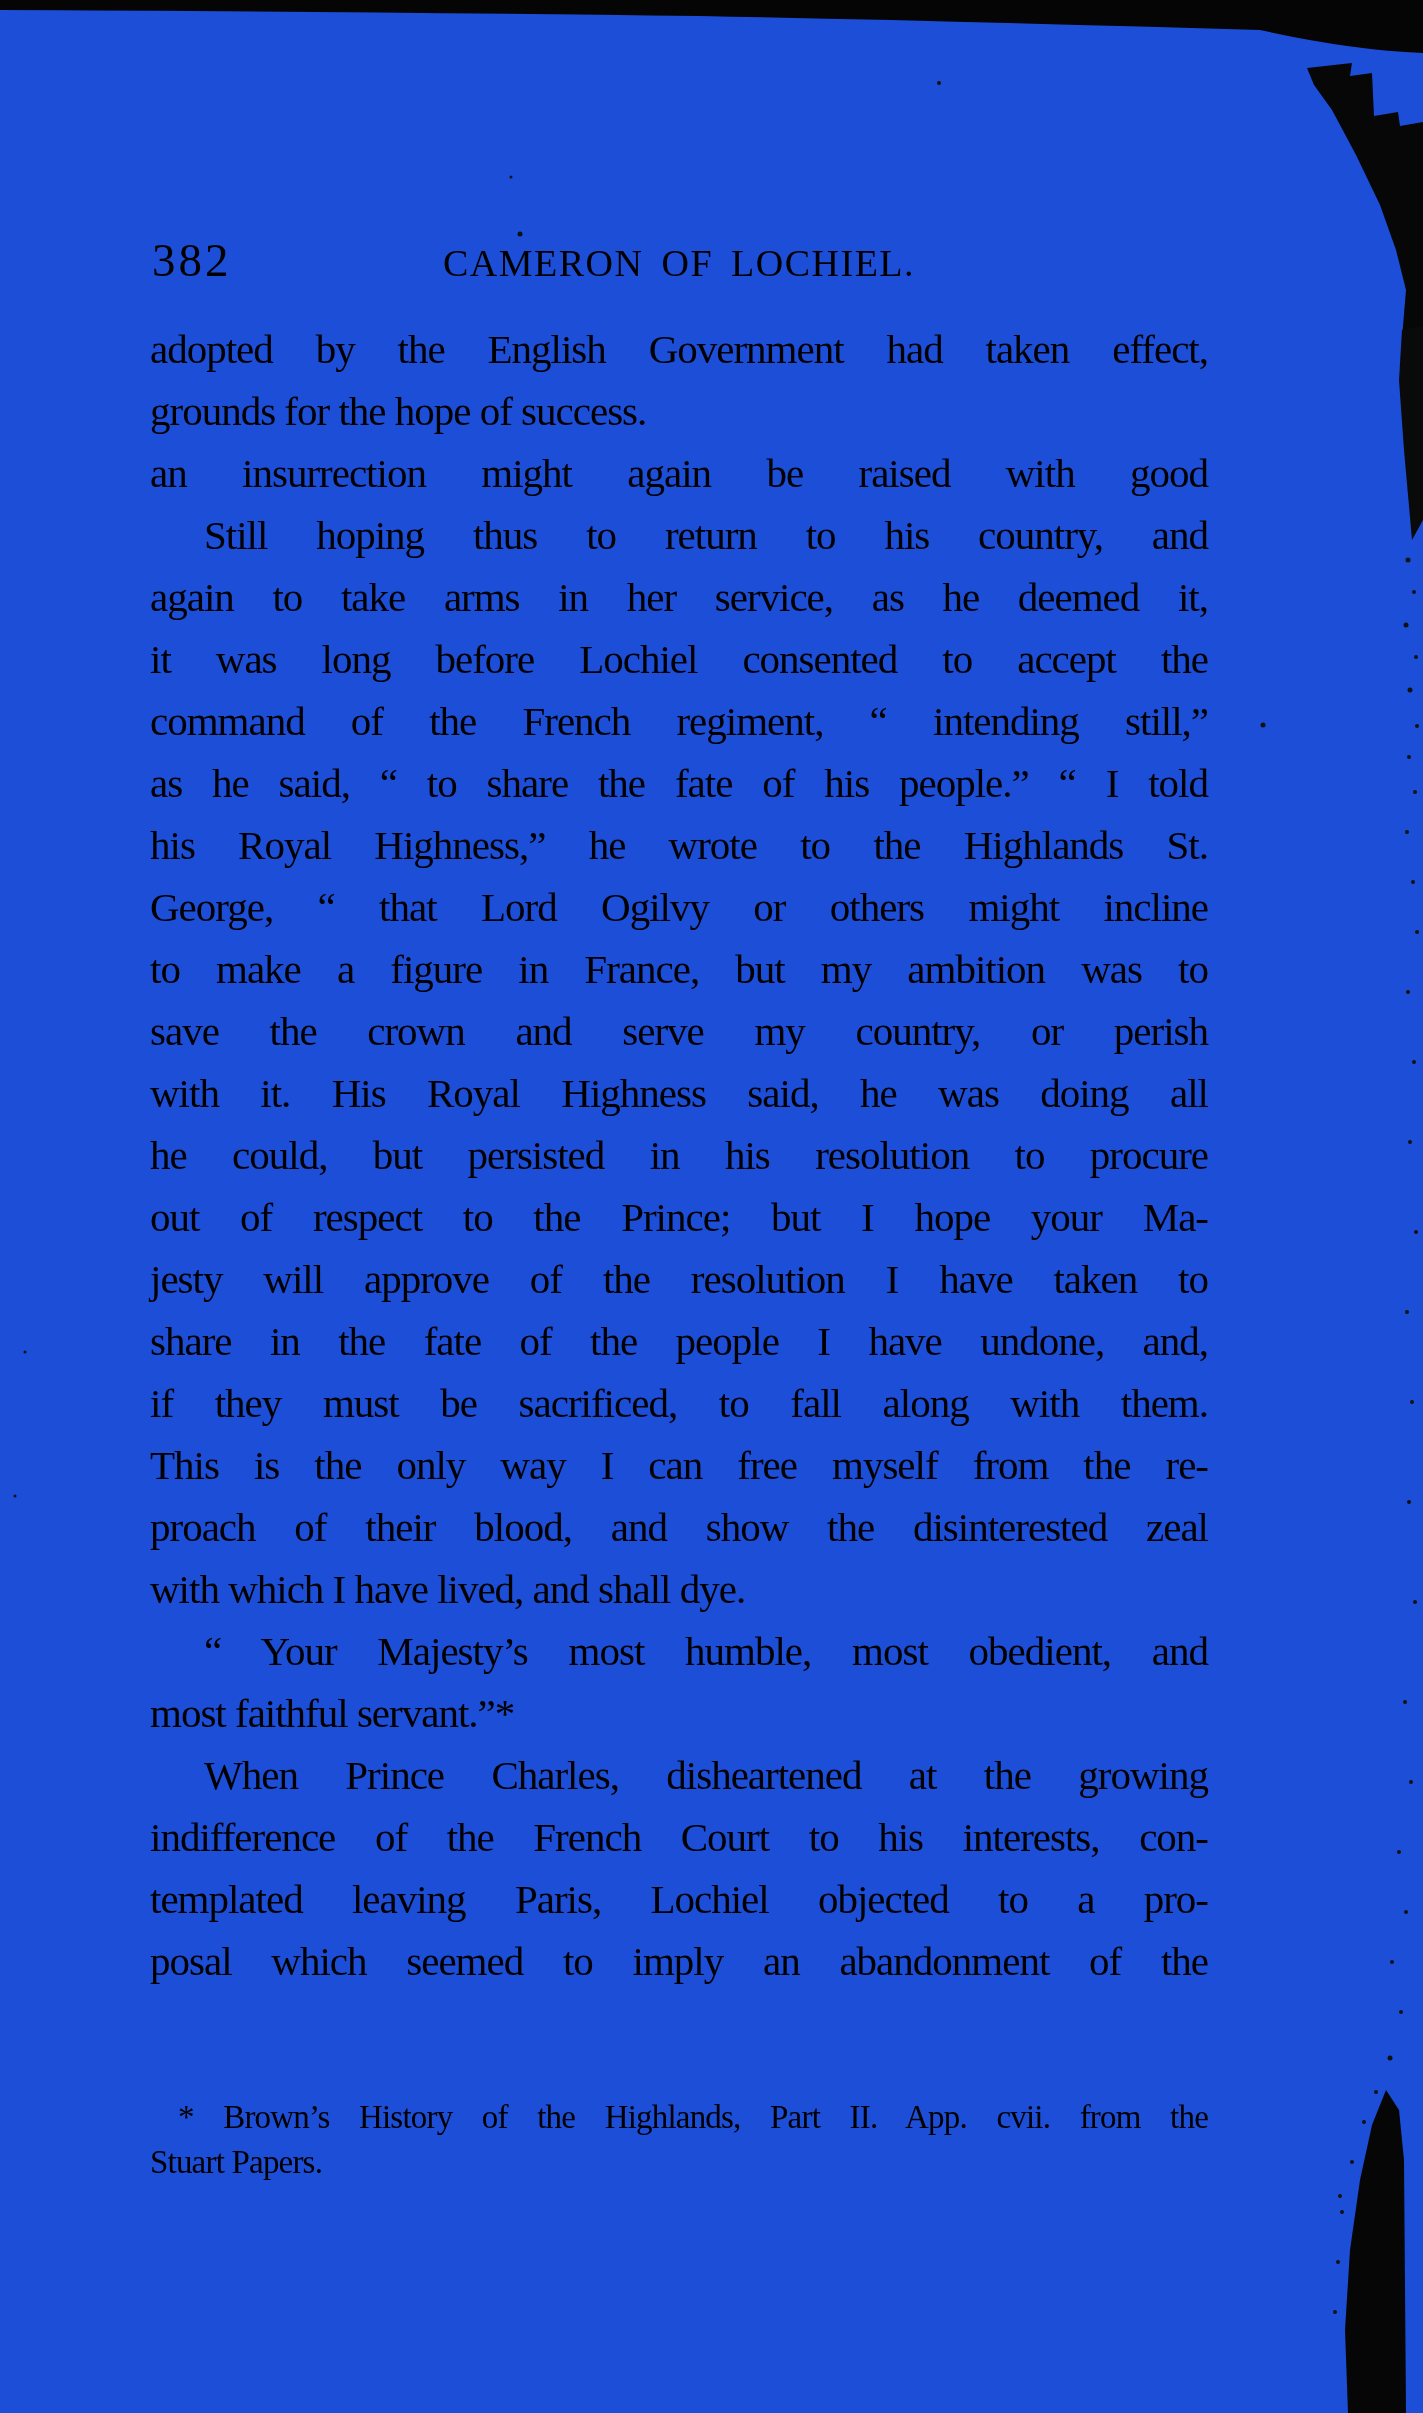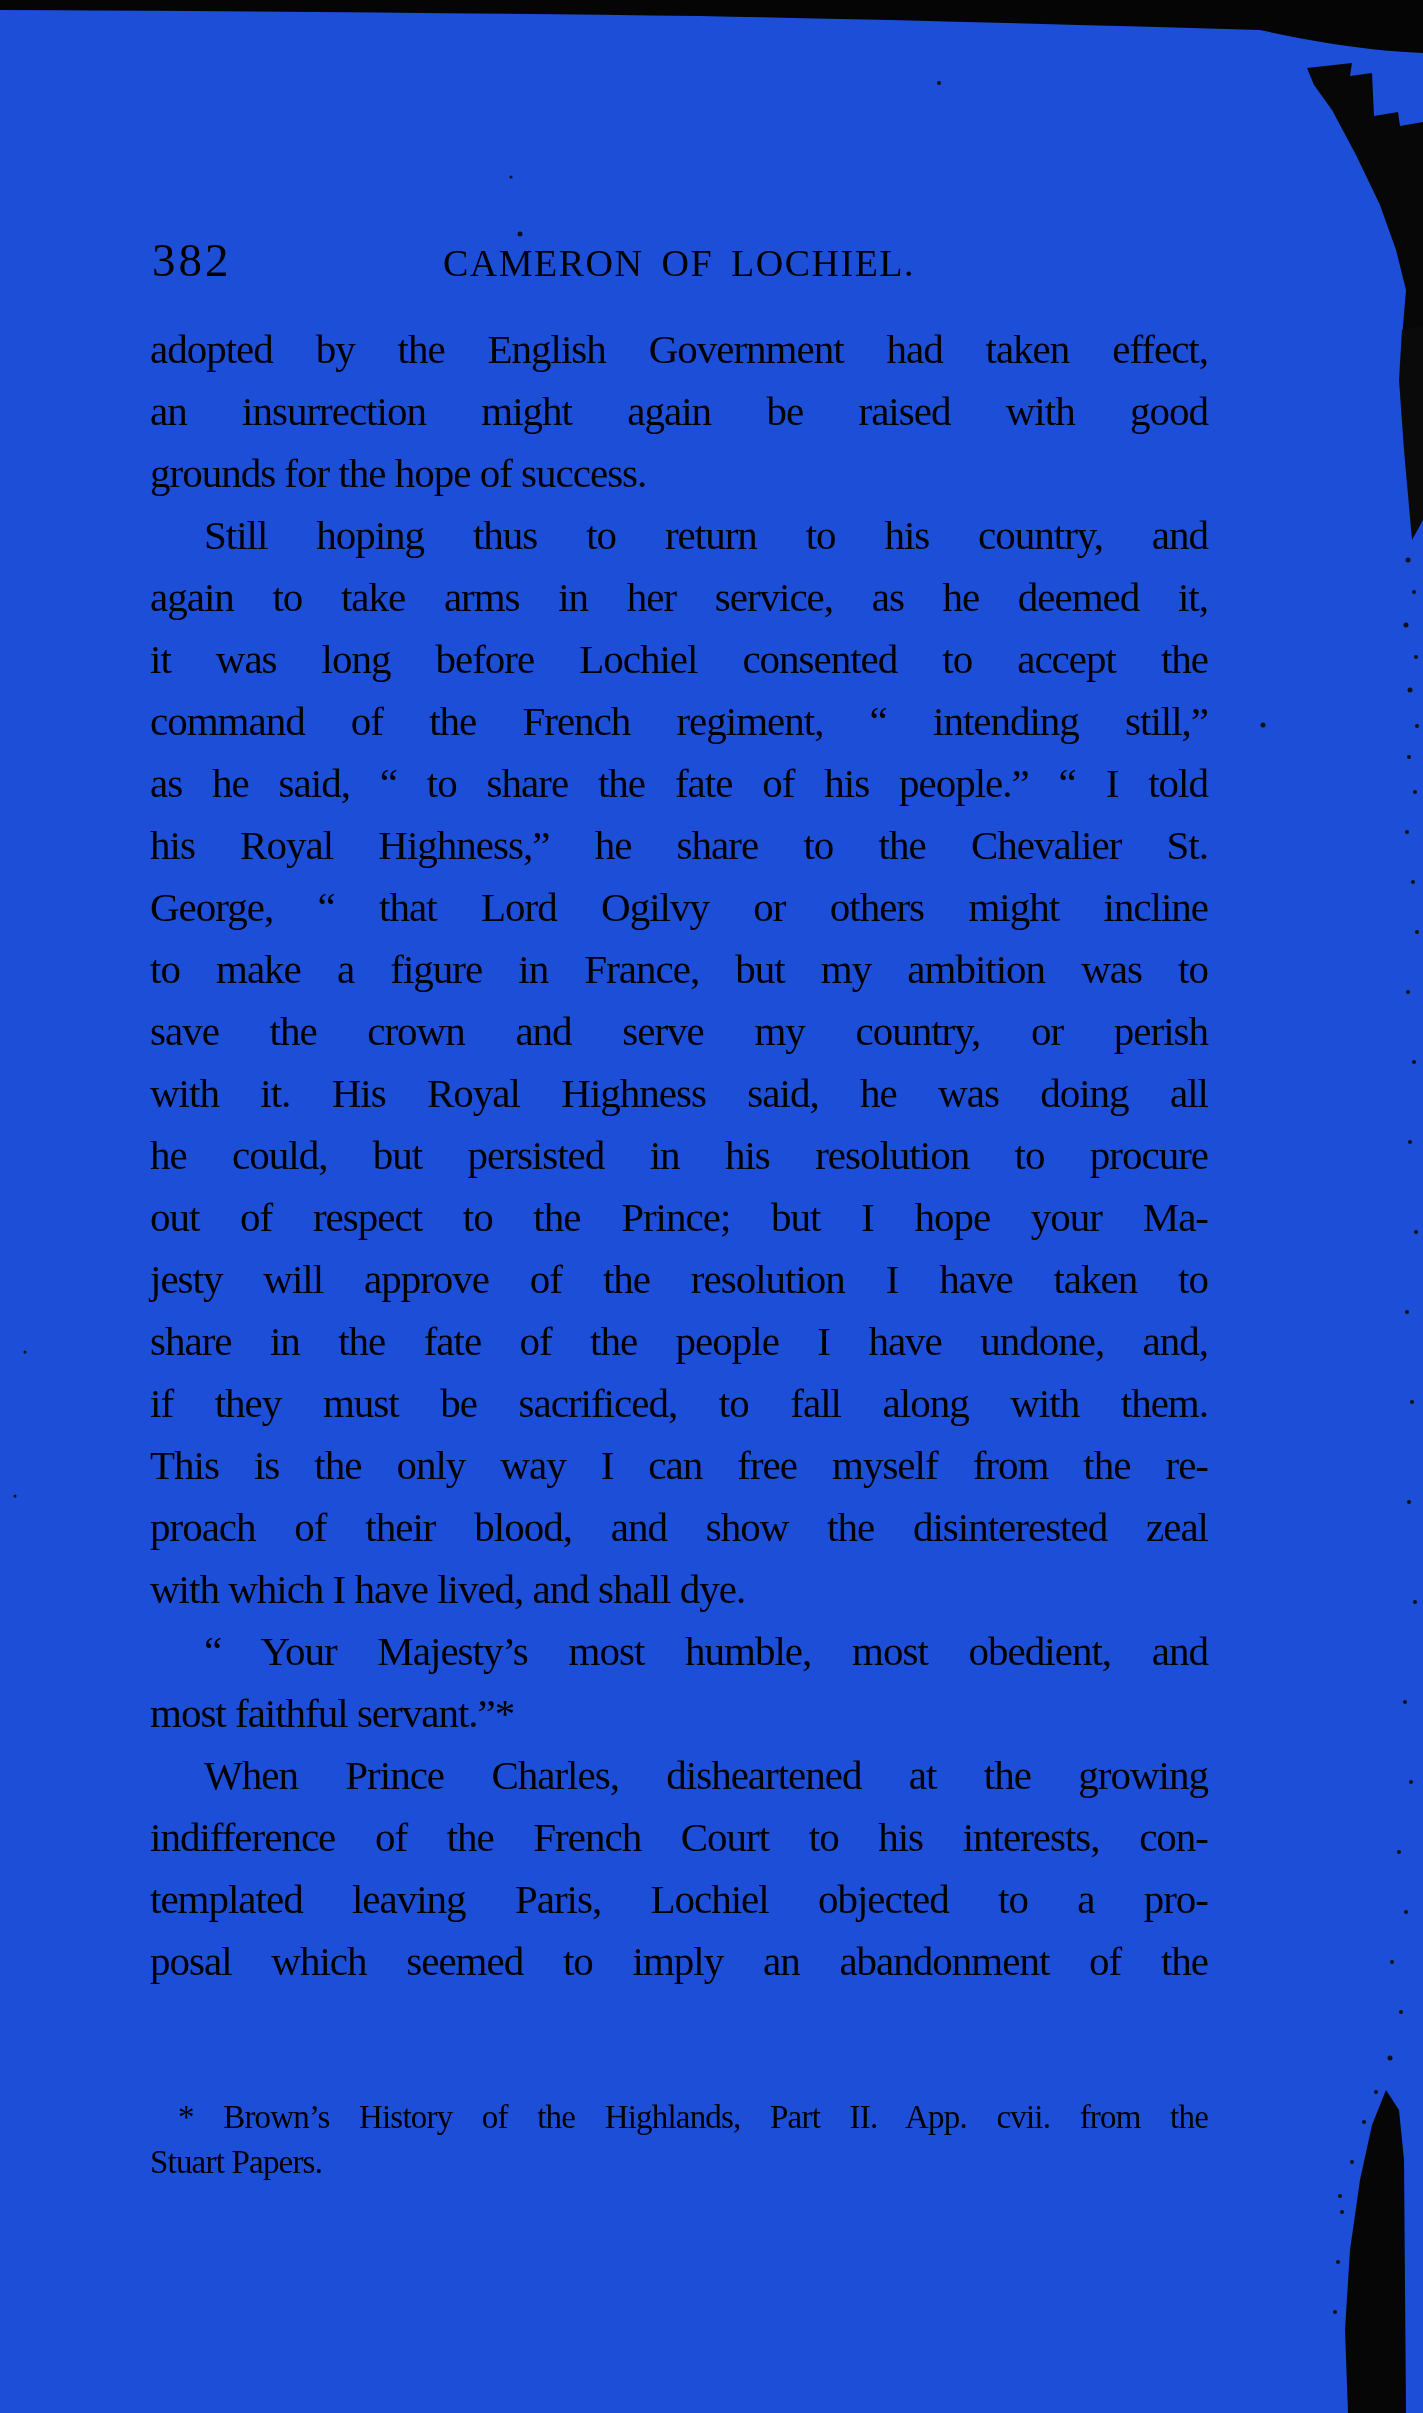--- a/index.html
+++ b/index.html
@@ -93,28 +93,28 @@
     </g>
   </svg>
 
   <div class="header">
     <span class="pagenum">382</span>
     <span class="title">CAMERON OF LOCHIEL.</span>
   </div>
 
   <div class="textblock">
     <div class="line">adopted by the English Government had taken effect,</div>
+    <div class="line last">grounds for the hope of success.</div>
     <div class="line">an insurrection might again be raised with good</div>
-    <div class="line last">grounds for the hope of success.</div>
     <div class="line indent">Still hoping thus to return to his country, and</div>
     <div class="line">again to take arms in her service, as he deemed it,</div>
     <div class="line">it was long before Lochiel consented to accept the</div>
     <div class="line">command of the French regiment, “ intending still,”</div>
     <div class="line">as he said, “ to share the fate of his people.”  “ I told</div>
-    <div class="line">his Royal Highness,” he share to the Chevalier St.</div>
+    <div class="line">his Royal Highness,” he wrote to the Highlands St.</div>
     <div class="line">George, “ that Lord Ogilvy or others might incline</div>
     <div class="line">to make a figure in France, but my ambition was to</div>
     <div class="line">save the crown and serve my country, or perish</div>
     <div class="line">with it.  His Royal Highness said, he was doing all</div>
     <div class="line">he could, but persisted in his resolution to procure</div>
     <div class="line">out of respect to the Prince; but I hope your Ma-</div>
     <div class="line">jesty will approve of the resolution I have taken to</div>
     <div class="line">share in the fate of the people I have undone, and,</div>
     <div class="line">if they must be sacrificed, to fall along with them.</div>
     <div class="line">This is the only way I can free myself from the re-</div>

